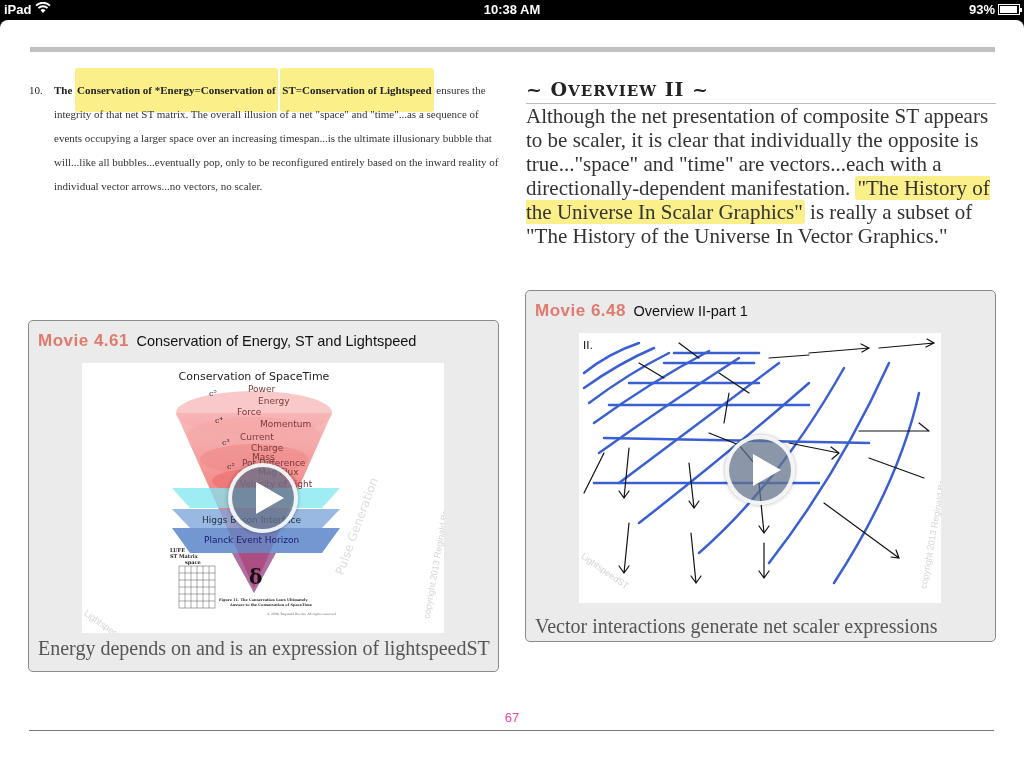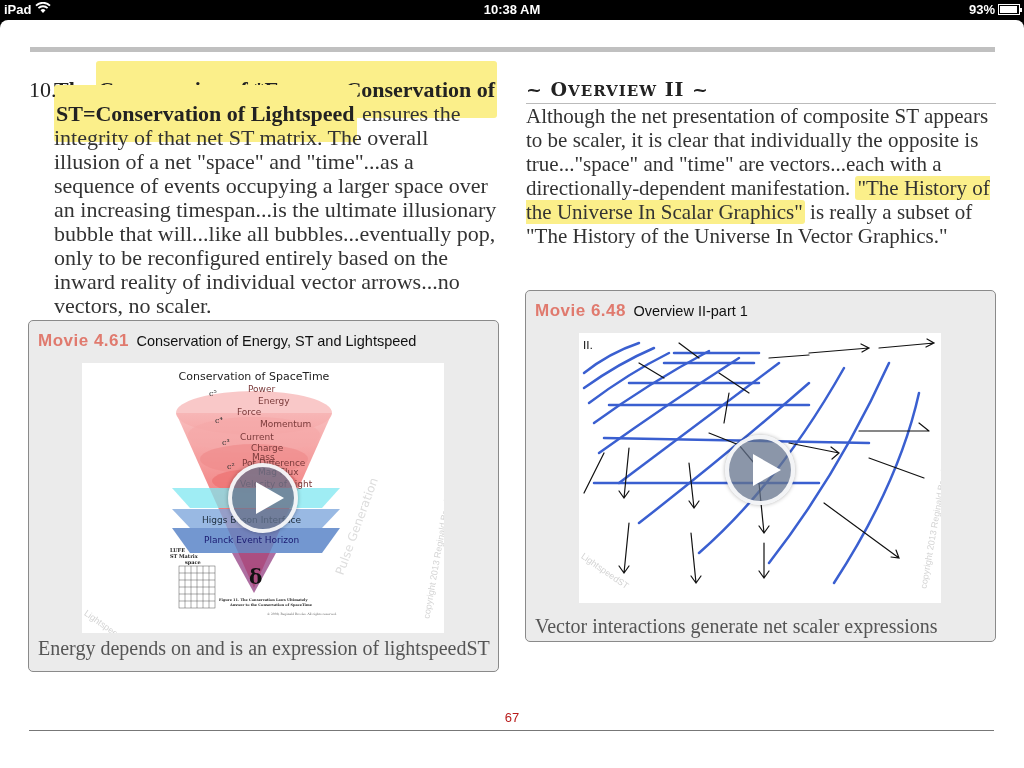--- a/index.html
+++ b/index.html
@@ -15,21 +15,21 @@
   .battery { width: 22px; height: 11px; border: 1px solid #fff; position: relative; padding: 1px; }
   .battery::after { content: ""; position: absolute; right: -3px; top: 3px; width: 2px; height: 4px; background: #fff; }
   .battery-fill { height: 100%; background: #fff; width: 93%; }
 
   
   .page { position: absolute; left: 0; top: 20px; width: 1024px; height: 748px; background: #fff; border-radius: 8px 8px 0 0; }
   .top-bar { position: absolute; left: 30px; top: 27px; width: 965px; height: 5px; background: #c0c0c0; }
 
   
   .left-text { position: absolute; left: 29px; top: 58px; width: 470px; font-family: "Liberation Serif", serif;
-    font-size: 22px; line-height: 24px; color: #333; }
+    font-size: 11px; line-height: 24px; color: #333; }
   .list-item { position: relative; padding-left: 25px; }
   .list-num { position: absolute; left: 0; top: 0; color: #222; }
   .bold { font-weight: bold; color: #222; }
   .hl { background: #fbef8a; border-radius: 3px; padding: 0 2px; }
   .hl-bold { font-weight: bold; color: #222; background: #fbef8a; border-radius: 3px; padding: 16px 2px; }
 
   
   .right-col { position: absolute; left: 526px; top: 58px; width: 470px; font-family: "Liberation Serif", serif; }
   .section-title { font-family: "DejaVu Serif", serif; font-size: 19px; font-weight: bold; color: #222; letter-spacing: 1px;
     padding-bottom: 3px; border-bottom: 1px solid #bbb; }
@@ -46,21 +46,21 @@
 
   .play-btn { position: absolute; width: 70px; height: 70px; border-radius: 50%; background: rgba(100,115,140,0.75);
     border: 4px solid rgba(255,255,255,0.9); box-shadow: 0 0 4px rgba(0,0,0,0.3); cursor: pointer; }
   .play-btn::after { content: ""; position: absolute; left: 24px; top: 15px; border-left: 28px solid #fff;
     border-top: 16px solid transparent; border-bottom: 16px solid transparent; }
 
   .watermark { position: absolute; font-family: "Liberation Sans", sans-serif; color: #d4d4d4; font-size: 9px; }
 
   
   .page-num { position: absolute; left: 0; right: 0; top: 690px; text-align: center; font-family: "Liberation Sans", sans-serif;
-    font-size: 13px; color: #b91c1c; }
+    font-size: 13px; color: #ec4899; }
   .bottom-rule { position: absolute; left: 29px; top: 710px; width: 965px; height: 1px; background: #777; }
 </style>
 </head>
 <body>
 
 <div class="statusbar">
   <div class="sb-left">
     <span>iPad</span>
     <span>
       <svg width="16" height="12" viewBox="0 0 16 12">

